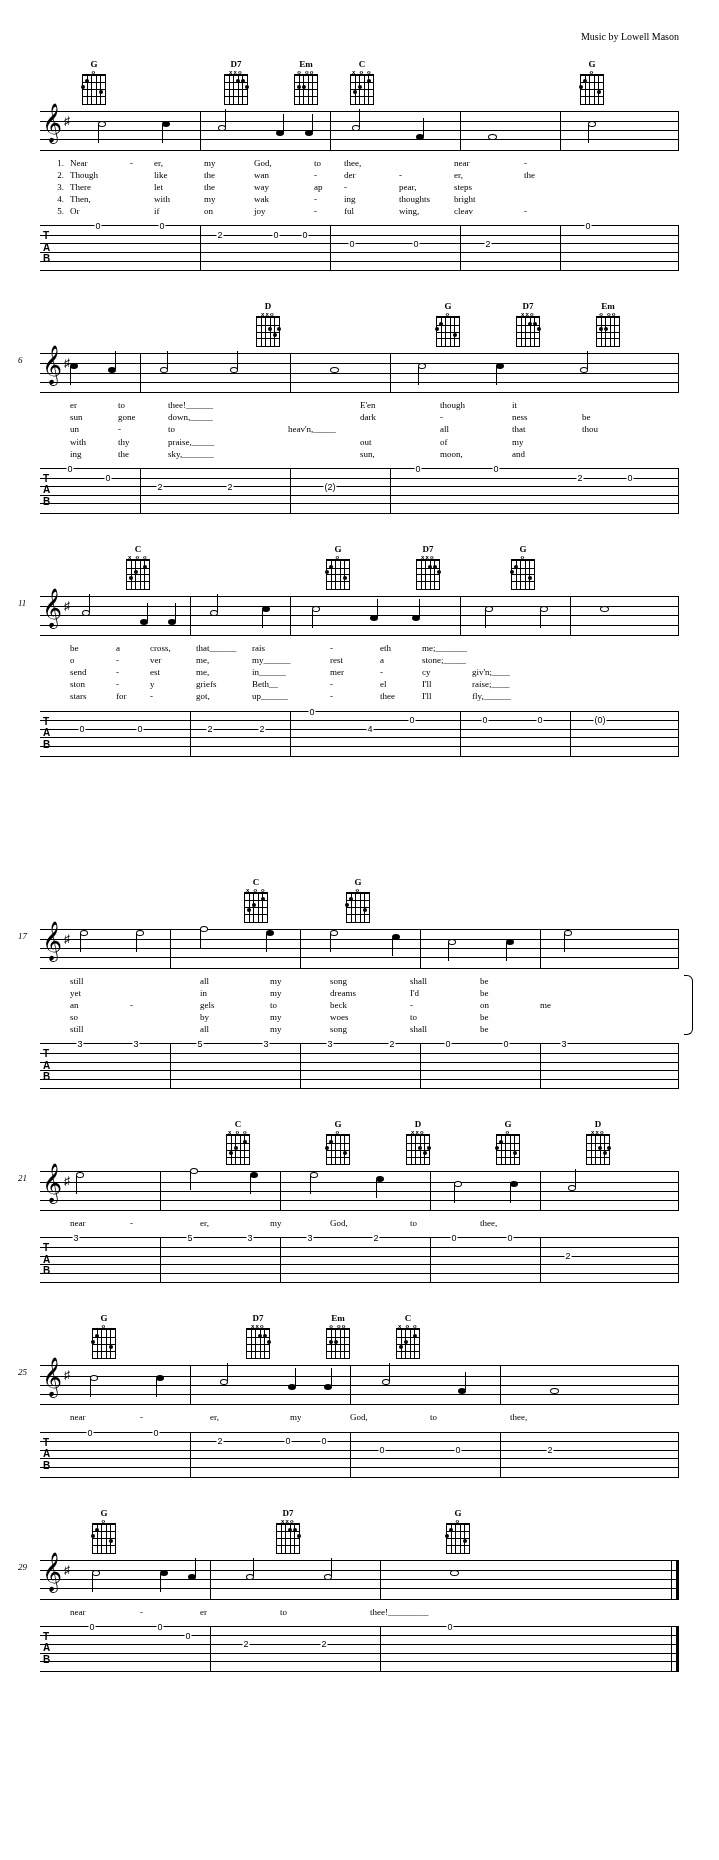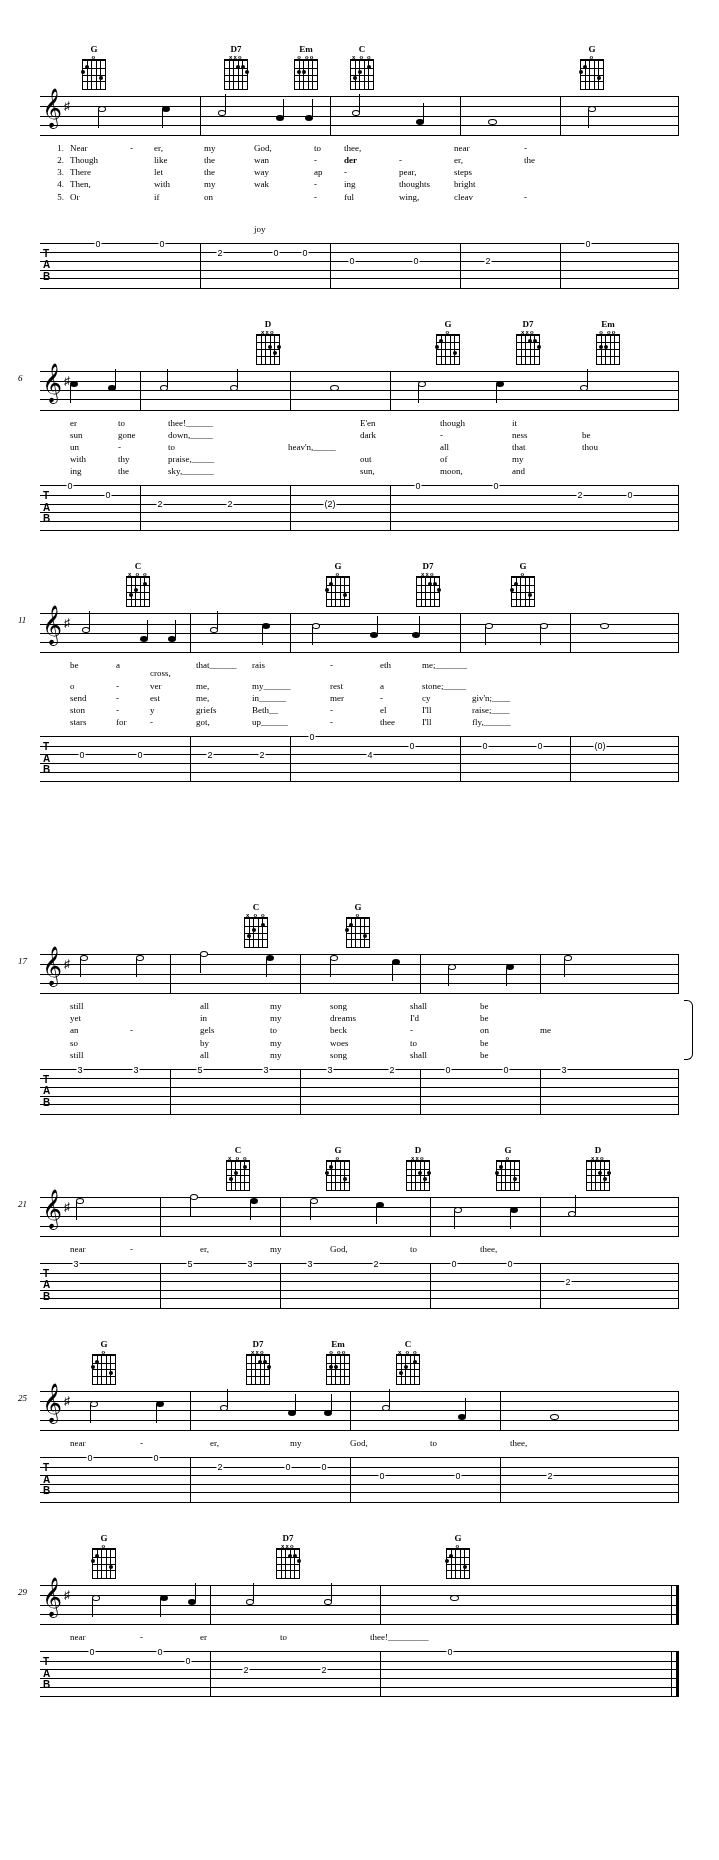--- a/index.html
+++ b/index.html
@@ -57,20 +57,21 @@
 .footer .logo{display:inline-flex;align-items:center;gap:4px;opacity:.5}
 .footer svg{width:18px;height:18px}
 .footer .r{font-weight:bold;font-size:15px;color:#d23}
 .footer .s{font-weight:bold;font-size:15px;color:#555}
 </style>
 </head>
 <body>
 
 <div class="page">
   <div class="credits">
+    <div>Music by Lowell Mason</div>
   </div>
   <div id="systems">
       <div class="system">
         <div class="chord-row" style="position: relative;">
           <div class="chord" style="position: absolute; left: 42px; bottom: 0px;">
             <div>G</div>
             <div class="xo">     o</div>
             <div class="fb">
               <div class="nut"></div>
               <div class="dot" style="left: calc(80% - 2px); top: calc(60% - 2px);"></div>
@@ -164,21 +165,21 @@
           </div>
           <div class="row">
             <div class="vn">2.</div>
             <div class="cells">
               <div class="c" style="width: 60px;">Though</div>
               <div class="c" style="width: 24px;"></div>
               <div class="c" style="width: 50px;">like</div>
               <div class="c" style="width: 50px;">the</div>
               <div class="c" style="width: 60px;">wan</div>
               <div class="c" style="width: 30px;">-</div>
-              <div class="c" style="width: 55px; font-weight: bold;">der</div>
+              <div class="c" style="width: 55px;">der</div>
               <div class="c" style="width: 55px;">-</div>
               <div class="c" style="width: 70px;">er,</div>
               <div class="c" style="width: 60px;">the</div>
             </div>
           </div>
           <div class="row">
             <div class="vn">3.</div>
             <div class="cells">
               <div class="c" style="width: 60px;">There</div>
               <div class="c" style="width: 24px;"></div>
@@ -207,21 +208,21 @@
               <div class="c" style="width: 60px;"></div>
             </div>
           </div>
           <div class="row">
             <div class="vn">5.</div>
             <div class="cells">
               <div class="c" style="width: 60px;">Or</div>
               <div class="c" style="width: 24px;"></div>
               <div class="c" style="width: 50px;">if</div>
               <div class="c" style="width: 50px;">on</div>
-              <div class="c" style="width: 60px; margin-top: 32px;">joy</div>
+              <div class="c" style="width: 60px;">joy</div>
               <div class="c" style="width: 30px;">-</div>
               <div class="c" style="width: 55px;">ful</div>
               <div class="c" style="width: 55px;">wing,</div>
               <div class="c" style="width: 70px;">cleav</div>
               <div class="c" style="width: 60px;">-</div>
             </div>
           </div>
         </div>
         <div class="tab">
           <div class="tl">T<br>A<br>B</div>
@@ -465,21 +466,21 @@
             <div class="stem" style="left: 500px; top: 13px;"></div>
             <div class="note whole" style="left: 560px; top: 9px;"></div>
           </div>
         </div>
         <div class="lyrics">
           <div class="row">
             <div class="vn"></div>
             <div class="cells">
               <div class="c" style="width: 46px;">be</div>
               <div class="c" style="width: 34px;">a</div>
-              <div class="c" style="width: 46px; margin-top: 8px;">cross,</div>
+              <div class="c" style="width: 46px;">cross,</div>
               <div class="c" style="width: 56px;">that______</div>
               <div class="c" style="width: 78px;">rais</div>
               <div class="c" style="width: 50px;">-</div>
               <div class="c" style="width: 42px;">eth</div>
               <div class="c" style="width: 50px;">me;_______</div>
               <div class="c" style="width: 70px;"></div>
             </div>
           </div>
           <div class="row">
             <div class="vn"></div>

